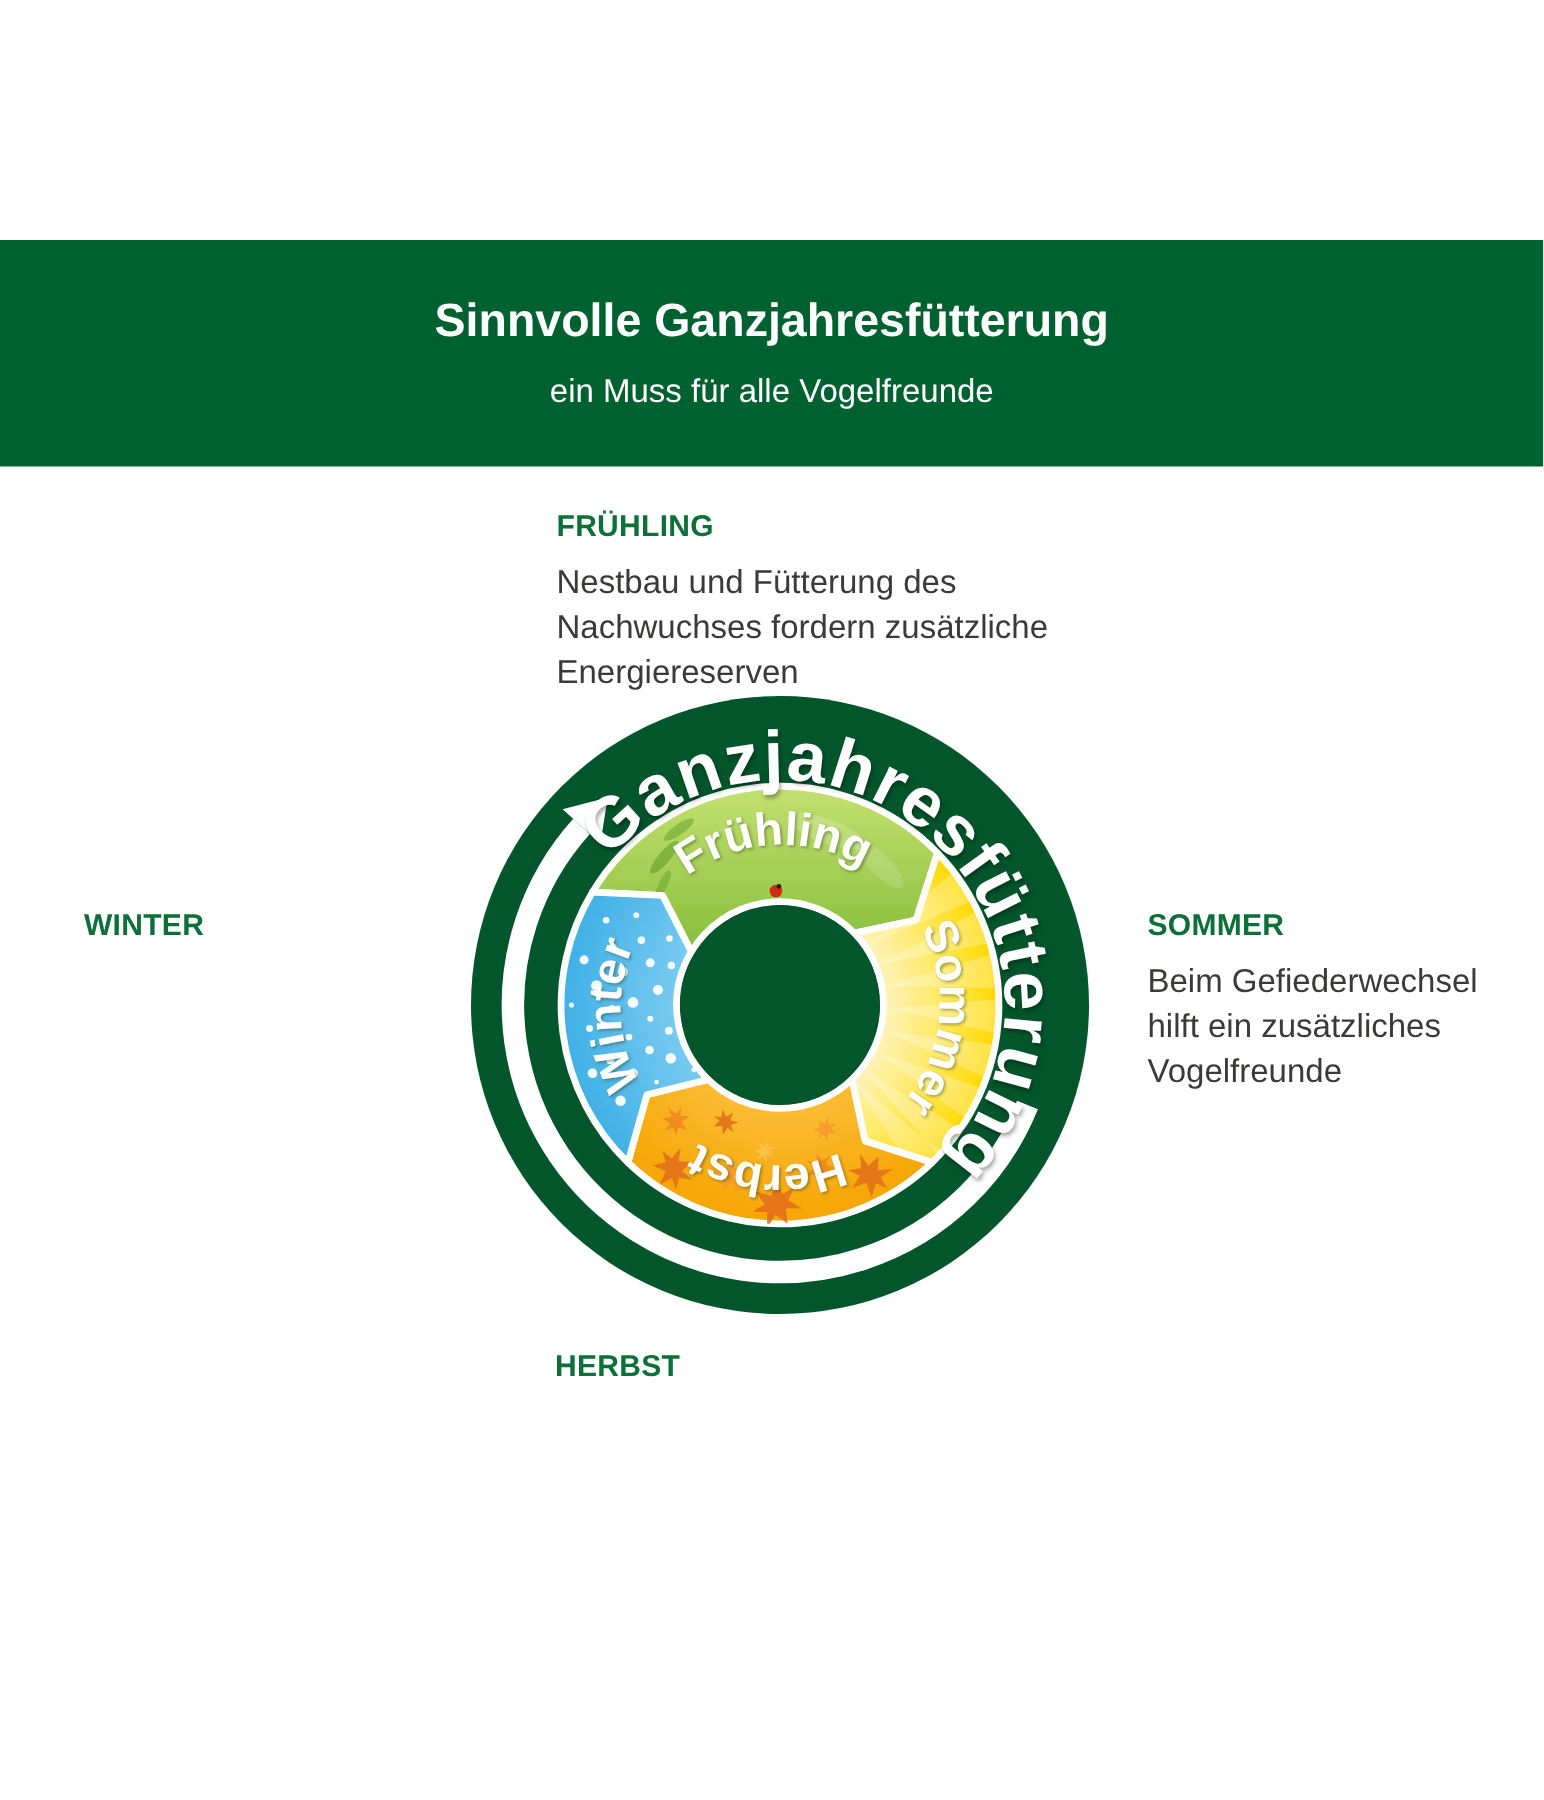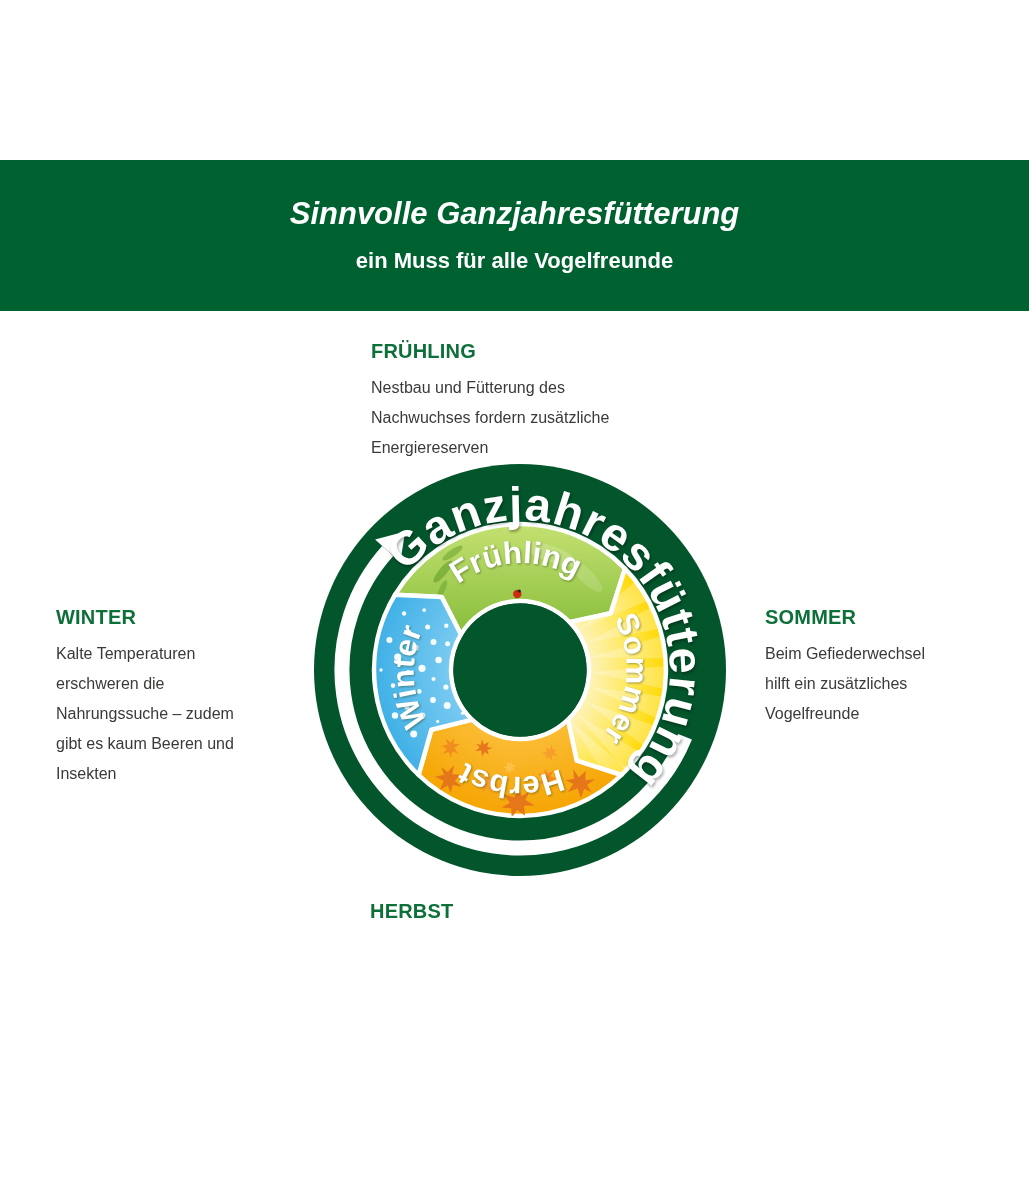--- a/index.html
+++ b/index.html
@@ -1,26 +1,26 @@
 <!DOCTYPE html>
 <html style="--banner-bg: #006130; --heading-green: #0d7038; --body-text: #3a3a39;"><head>
 <meta charset="utf-8">
 <style>
   html,body{margin:0;padding:0;background:#ffffff;}
   .page{position:relative;width:1029px;height:1200px;background:#ffffff;overflow:hidden;
         font-family:"Liberation Sans",sans-serif;}
   .banner{position:absolute;left:0;top:160px;width:1029px;height:151px;
           background:var(--banner-bg,#006130);display:flex;flex-direction:column;
           align-items:center;justify-content:flex-start;padding-top:34px;box-sizing:border-box;gap:14px;}
-  .banner h1{margin:0;color:#fff;font-size:31px;line-height:40px;font-weight:bold;font-style:italic;}
-  .banner p{margin:0;color:#fff;font-size:22px;line-height:26px;font-weight:bold;}
+  .banner h1{margin:0;color:#fff;font-size:31px;line-height:40px;font-weight:bold;}
+  .banner p{margin:0;color:#fff;font-size:22px;line-height:26px;font-weight:normal;}
   .callout{position:absolute;}
   .callout h2{margin:0;color:var(--heading-green,#0d7038);font-size:20px;line-height:26px;
               font-weight:bold;letter-spacing:.2px;}
-  .callout p{margin:9px 0 0 0;color:var(--body-text,#3a3a39);font-size:16px;line-height:30px;
+  .callout p{margin:9px 0 0 0;color:var(--body-text,#3a3a39);font-size:22px;line-height:30px;
              white-space:pre-line;}
   .co-fruehling{left:371px;top:338px;width:330px;}
   .co-winter{left:56px;top:604px;width:260px;}
   .co-sommer{left:765px;top:604px;width:250px;}
   .co-herbst{left:370px;top:898px;width:380px;}
   .wheel{position:absolute;left:314px;top:464px;width:412px;height:412px;}
   .big-curved{fill:#fff;font-family:"Liberation Sans",sans-serif;font-size:47px;font-weight:bold;
               letter-spacing:1px;filter:drop-shadow(1.5px 2.5px 1.5px rgba(0,0,0,.35));}
   .season-label{fill:#fff;font-family:"Liberation Sans",sans-serif;font-size:31px;font-weight:bold;
                 filter:drop-shadow(1px 1.5px 1px rgba(40,60,20,.45));}
@@ -37,25 +37,20 @@
 
   <div class="callout co-fruehling">
     <h2>FRÜHLING</h2>
     <p>Nestbau und Fütterung des
 Nachwuchses fordern zusätzliche
 Energiereserven</p>
   </div>
 
   <div class="callout co-winter">
     <h2>WINTER</h2>
-    <p>Kalte Temperaturen
-erschweren die
-Nahrungssuche – zudem
-gibt es kaum Beeren und
-Insekten</p>
   </div>
 
   <div class="callout co-sommer">
     <h2>SOMMER</h2>
     <p>Beim Gefiederwechsel
 hilft ein zusätzliches
 Vogelfreunde</p>
   </div>
 
   <div class="callout co-herbst">

